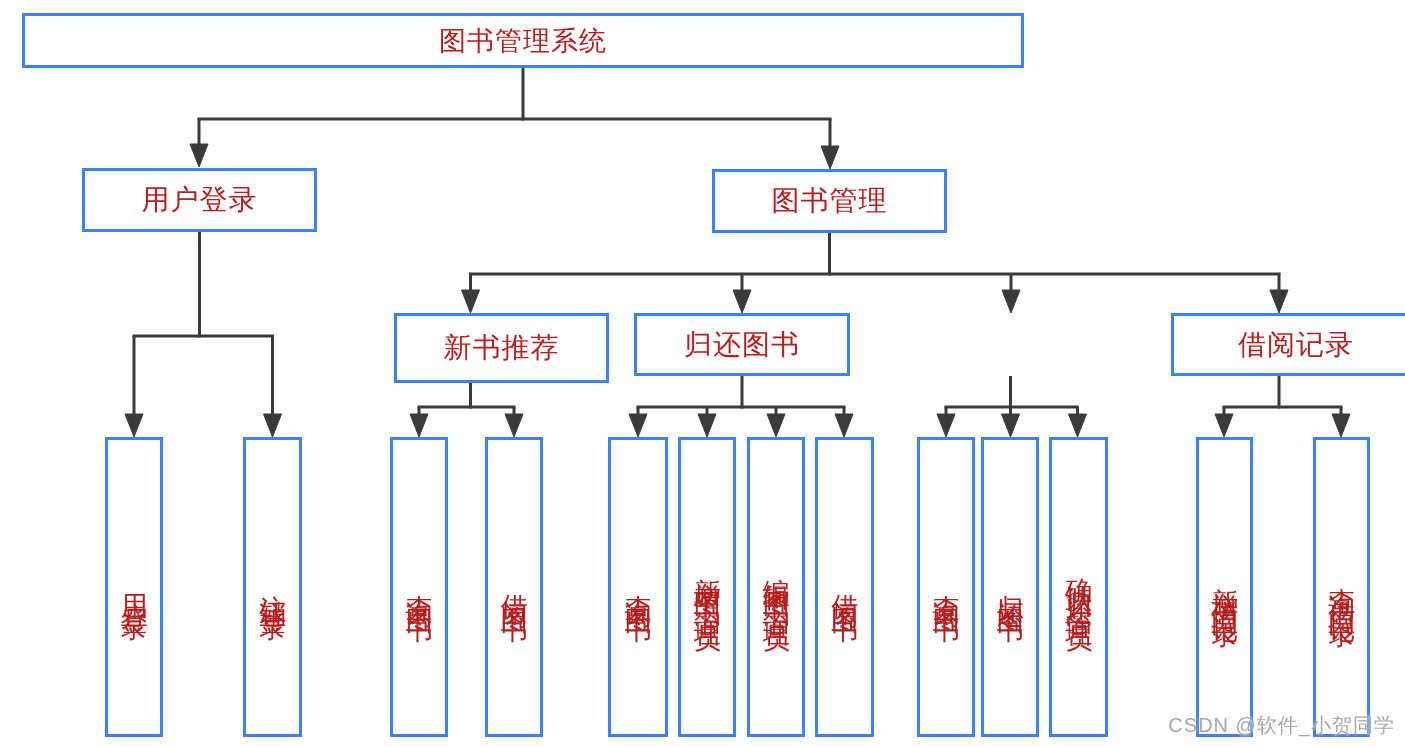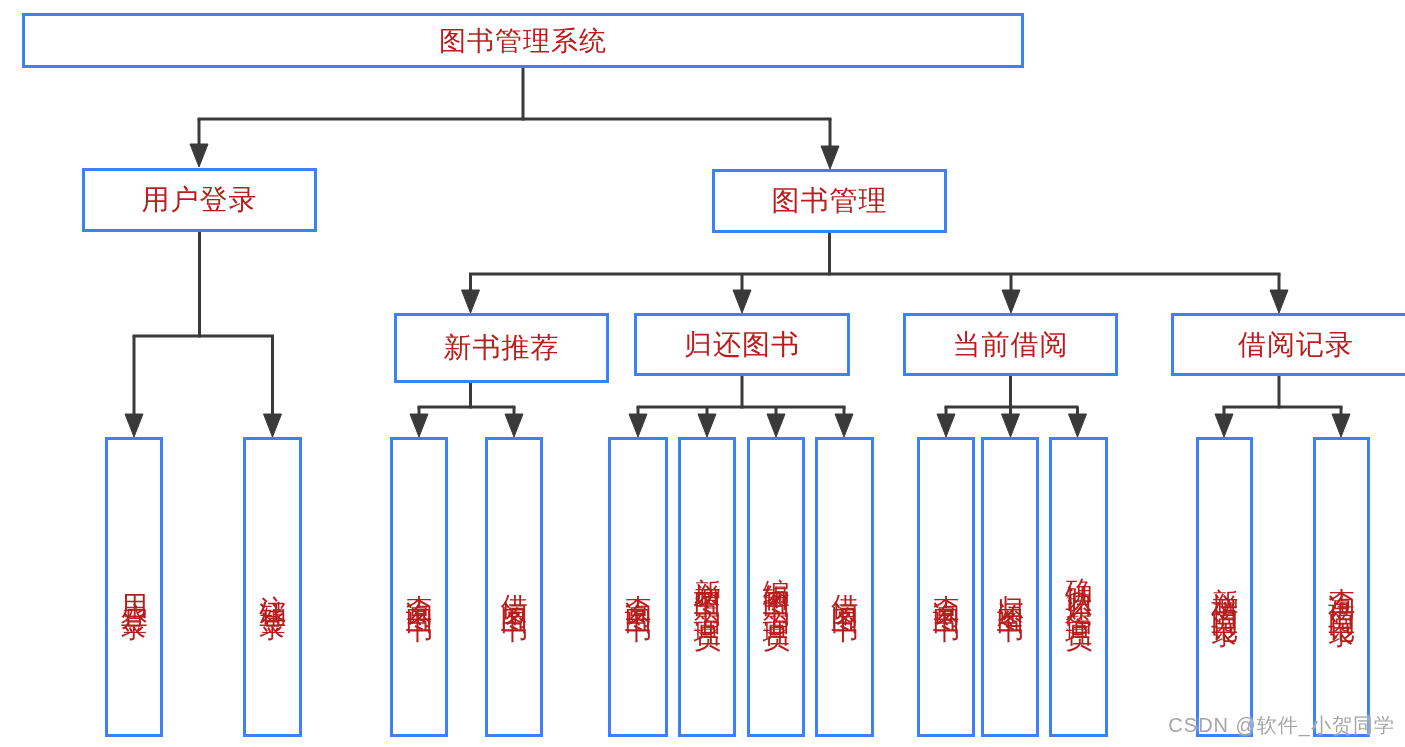--- a/index.html
+++ b/index.html
@@ -156,23 +156,20 @@
   <div class="node hbox" style="left:712px; top:169px; width:235px; height:64px;">
     <span>图书管理</span>
   </div>
 
   <div class="node hbox" style="left:369px; top:313px; width:215px; height:70px;margin-left:25px;">
     <span>新书推荐</span>
   </div>
   <div class="node hbox" style="left:634px; top:313px; width:216px; height:63px;">
     <span>归还图书</span>
   </div>
-  <div class="node hbox" style="left:903px; top:313px; width:215px; height:63px;">
-    <span>当前借阅</span>
-  </div>
   <div class="node hbox" style="left:1171px; top:313px; width:250px; height:63px;">
     <span>借阅记录</span>
   </div>
 
   <div class="node vbox" style="left:105px; top:437px; width:58px; height:300px;">
     <span>用户登录</span>
   </div>
   <div class="node vbox" style="left:243px; top:437px; width:59px; height:300px;">
     <span>注销登录</span>
   </div>

